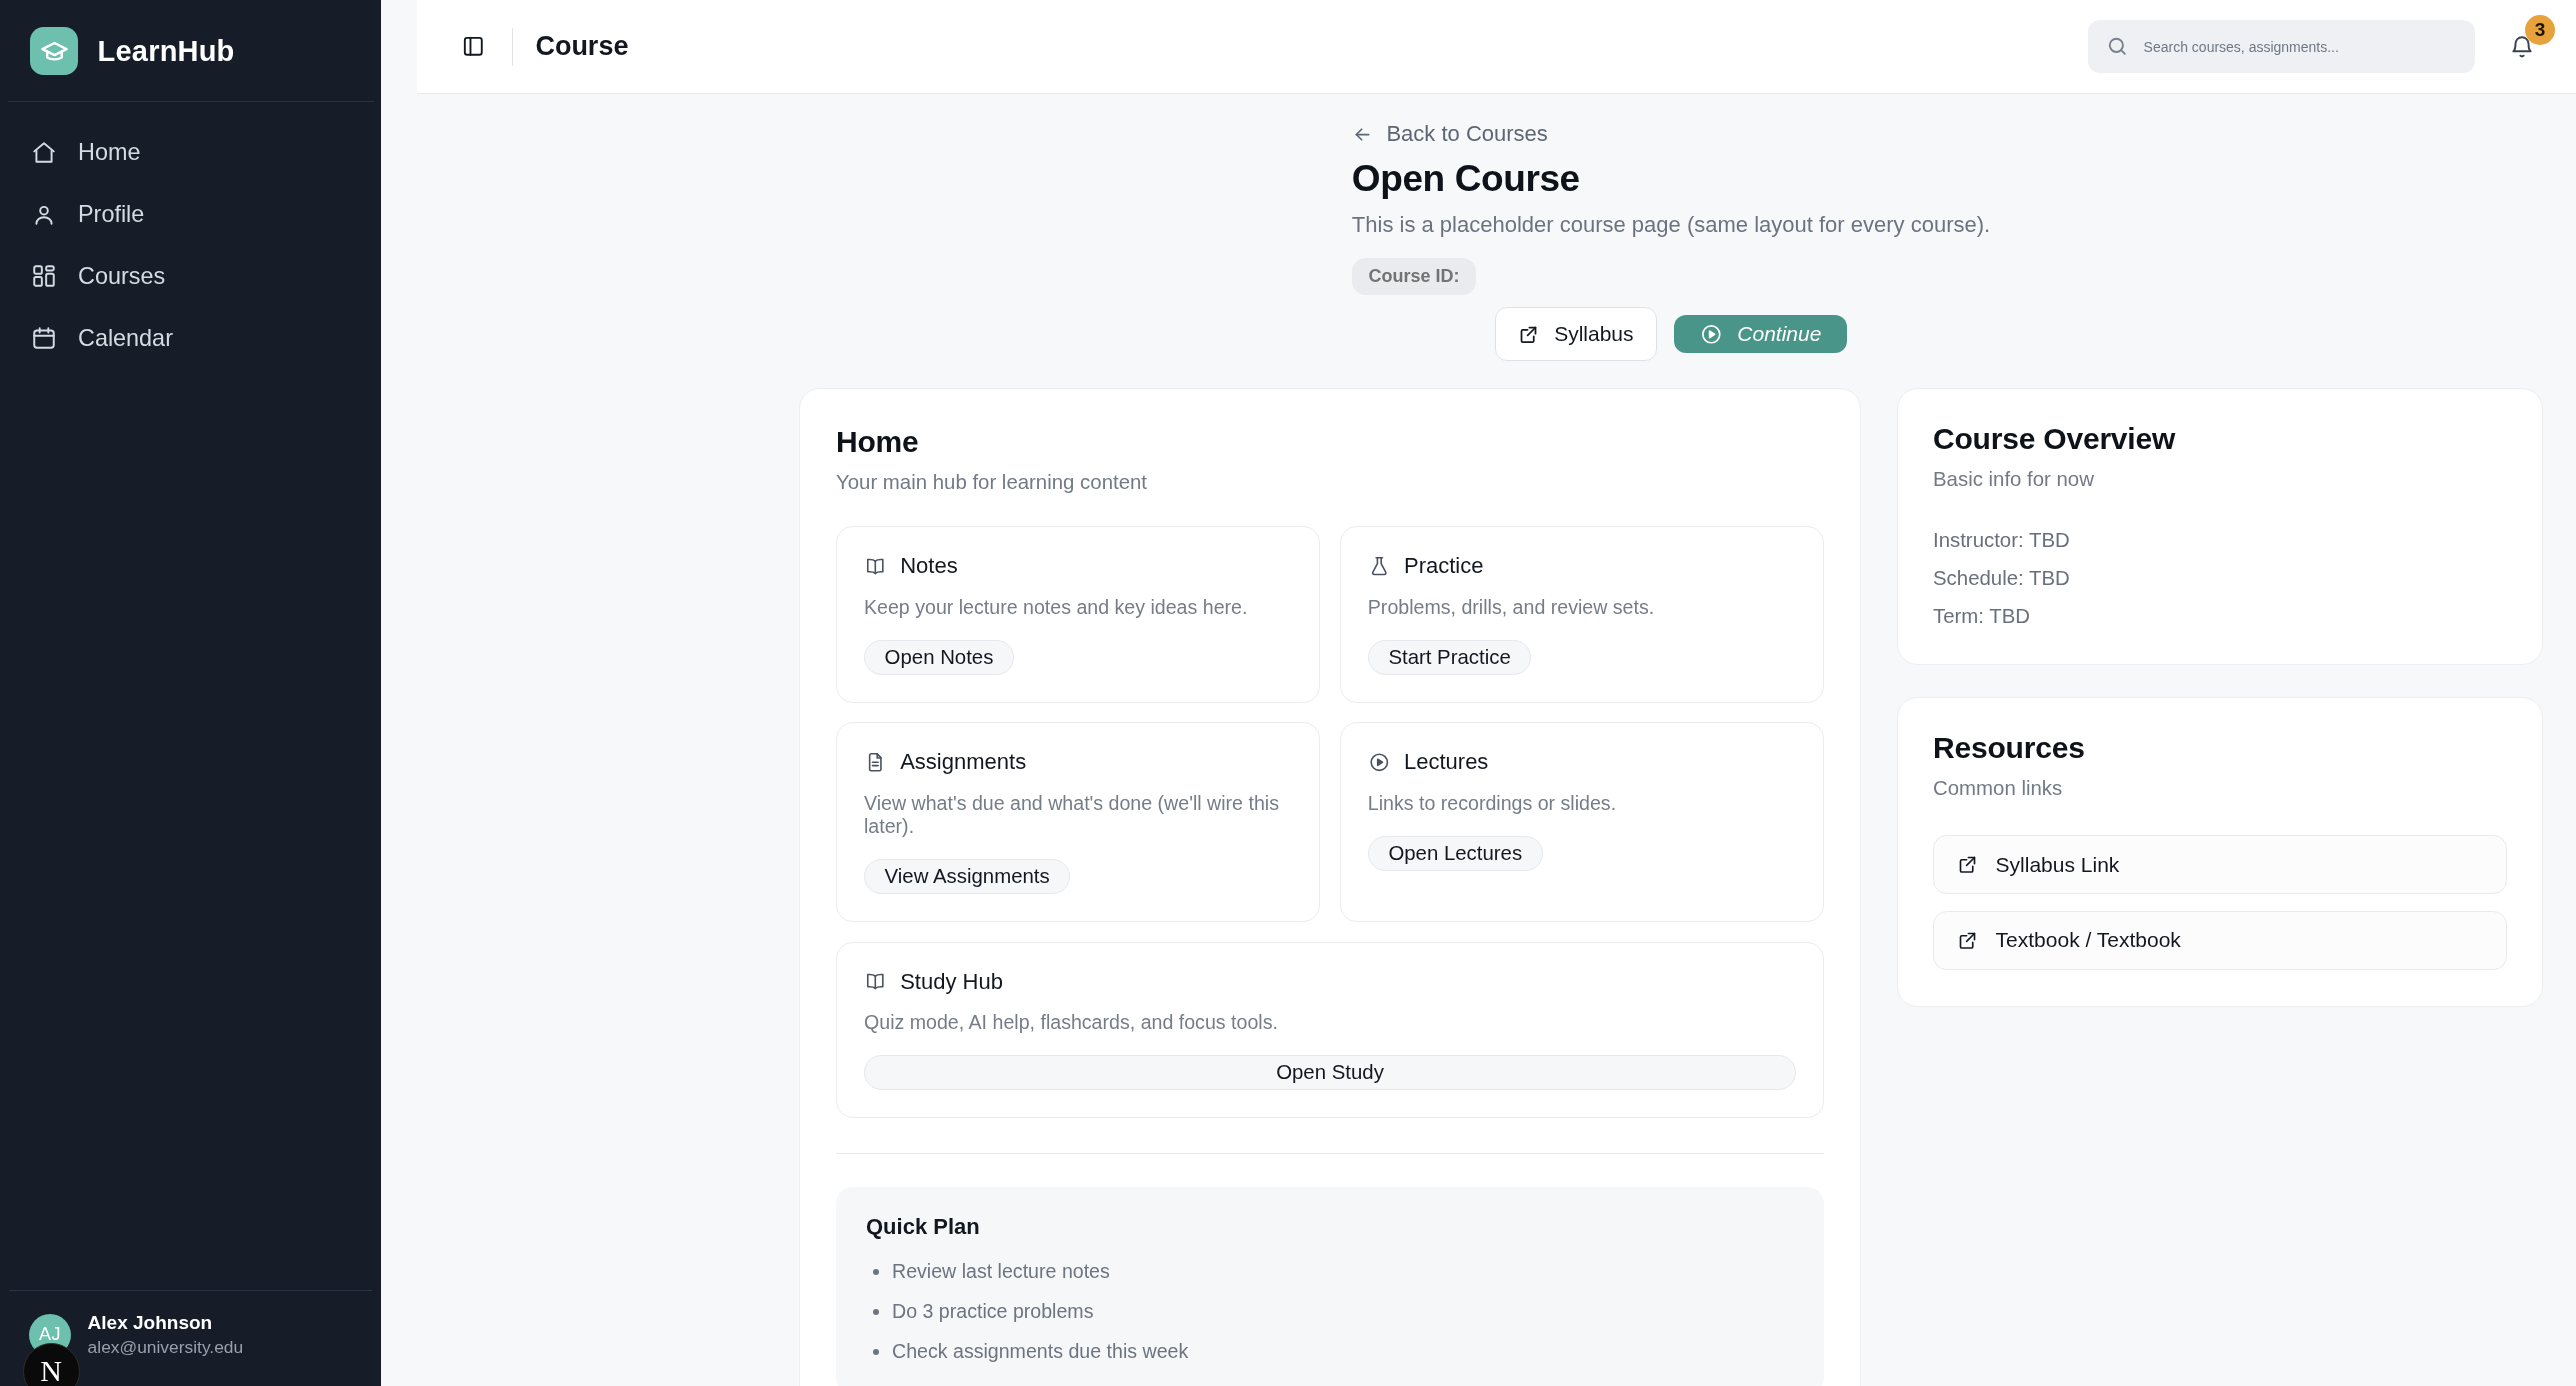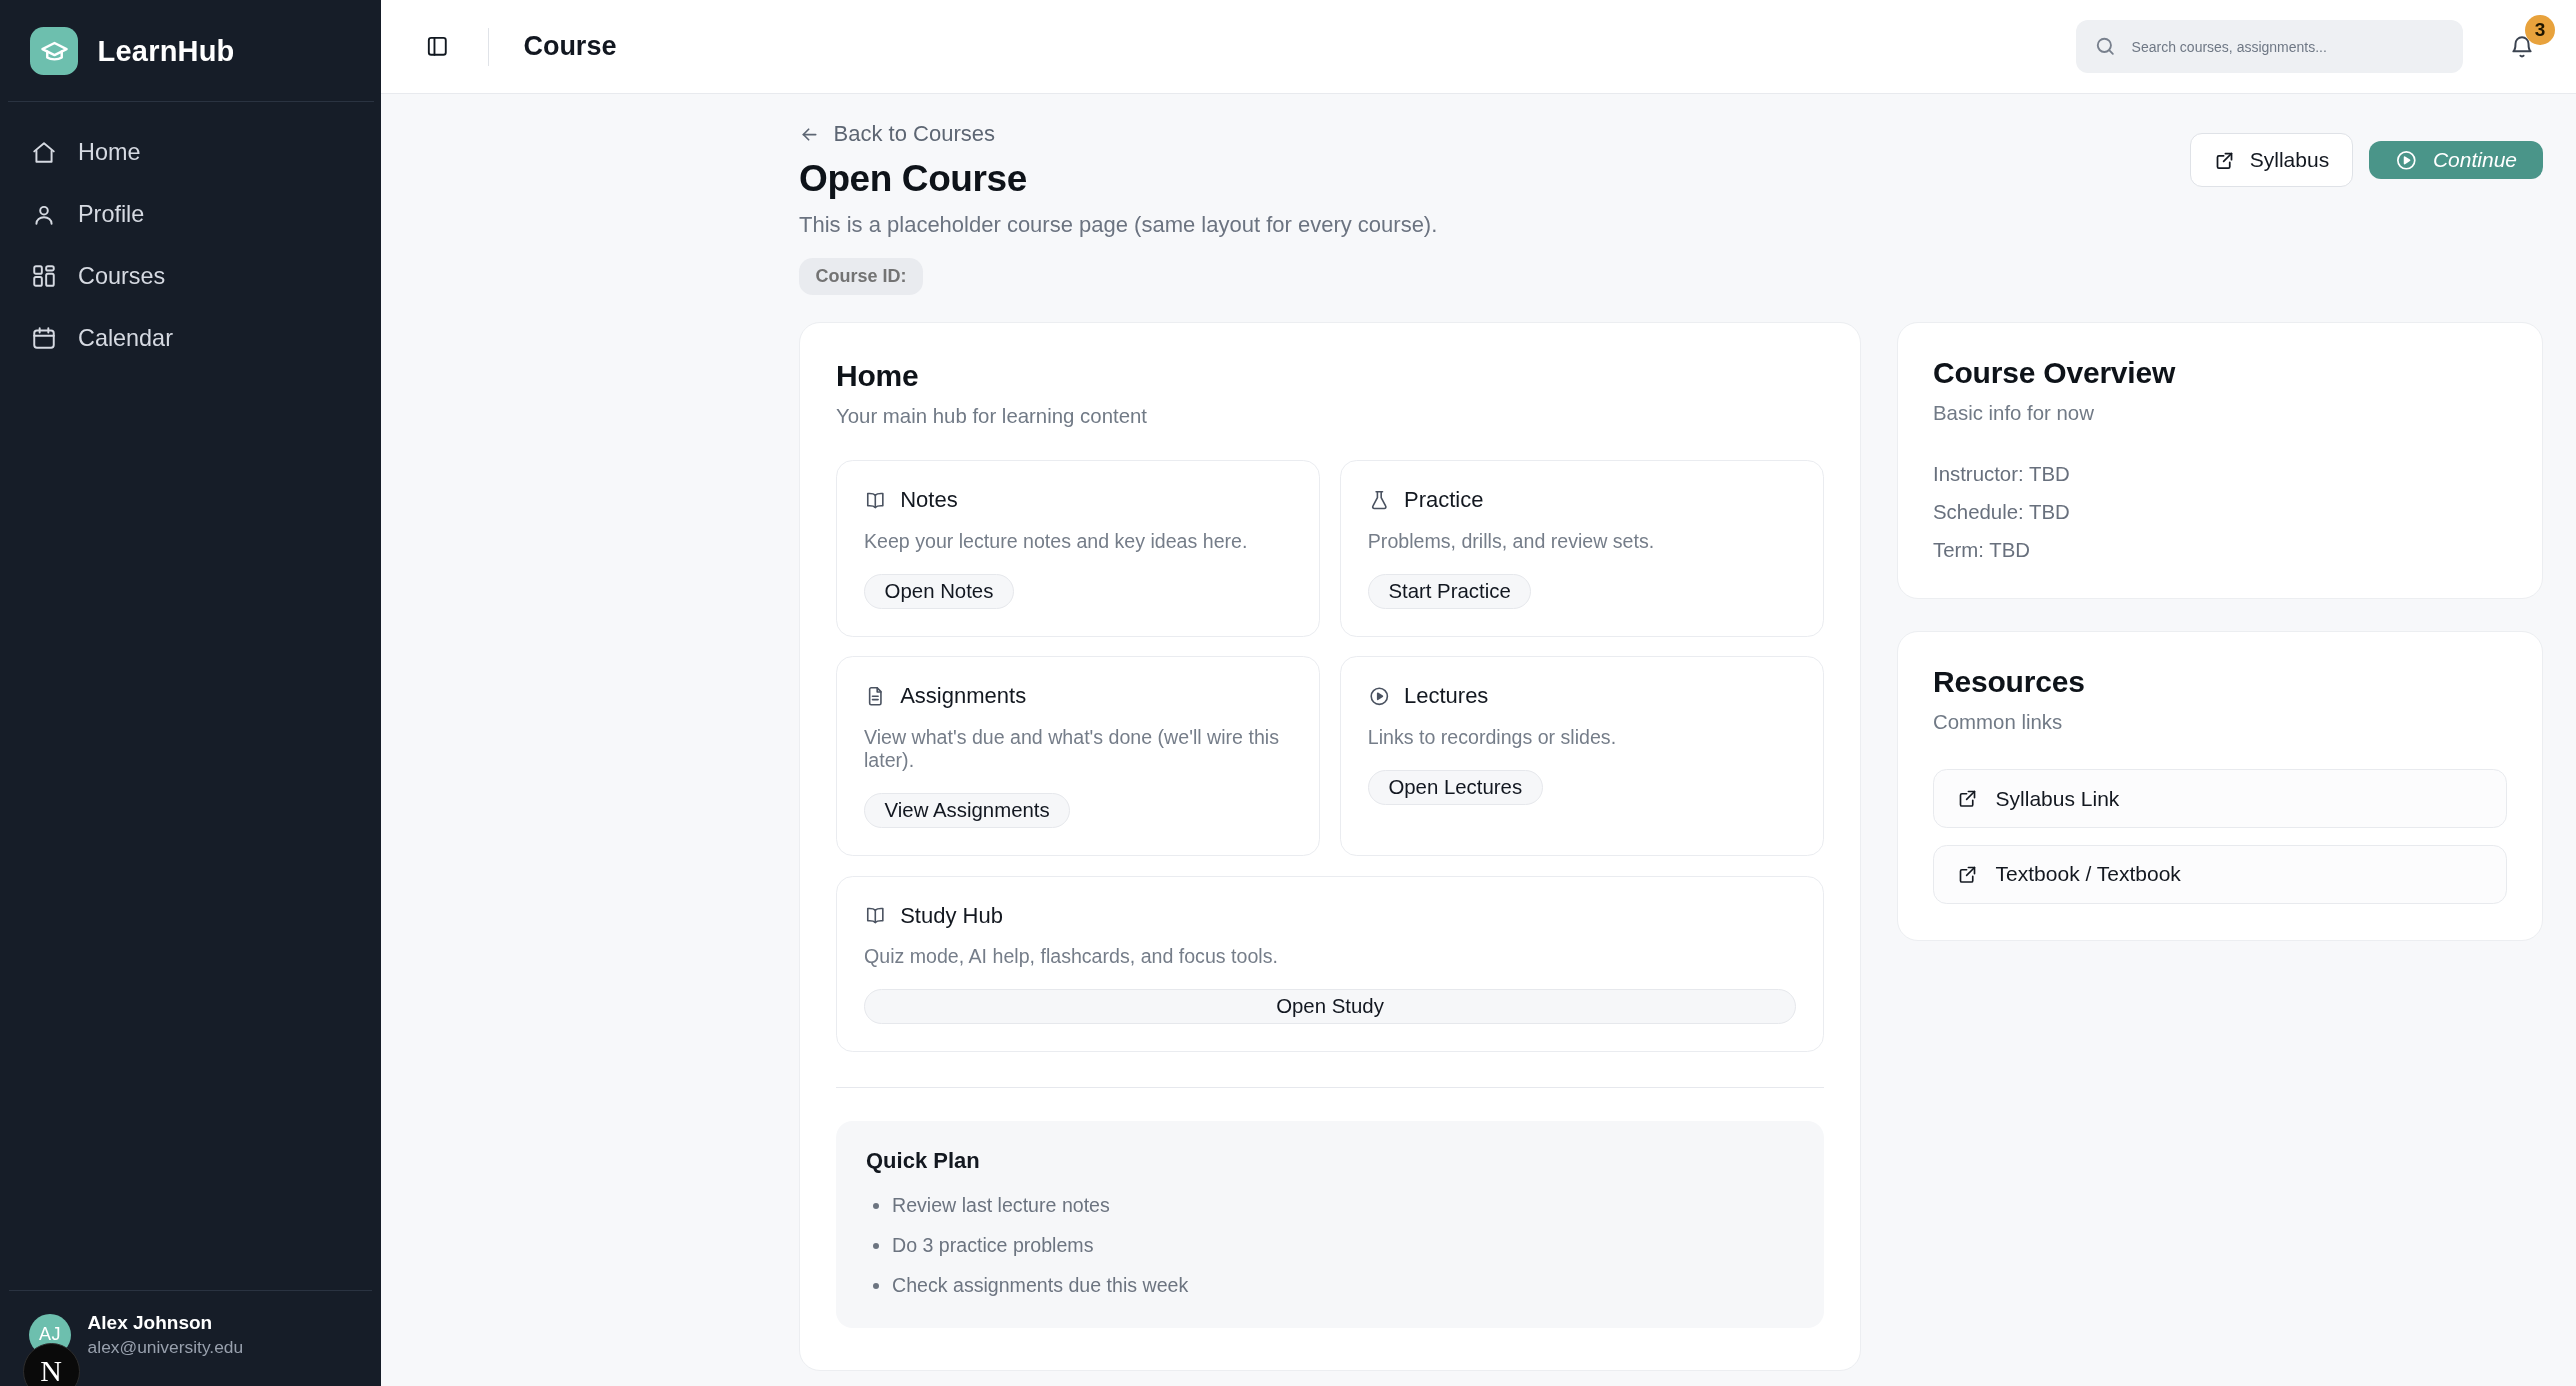--- a/index.html
+++ b/index.html
@@ -53,21 +53,21 @@
     display: flex; align-items: center; justify-content: center;
     color: #ffffff; font-size: 30px; font-family: "Liberation Serif", serif;
   }
 
   
   .main { flex: 1 1 auto; display: flex; flex-direction: column; min-width: 0; }
 
   .topbar {
     height: 94px; flex: 0 0 94px; background: #ffffff;
     border-bottom: 0.8px solid #e8eaee;
-    display: flex; align-items: center; padding: 0 33px 0 35px; gap: 12px;
+    display: flex; align-items: center; padding: 0 33px 0 35px; gap: 0; margin-left: 36px;
   }
   .tb-toggle { width: 42px; height: 42px; display:flex; align-items:center; justify-content:center; cursor:pointer; border-radius:7.5px; }
   .tb-sep { width: 0.8px; height: 38px; background: #e0e3e8; margin: 0 22.6px 0 18px; }
   .tb-title { font-size: 27px; font-weight: bold; color: #121720; }
   .tb-grow { flex: 1 1 auto; }
   .search {
     width: 387px; height: 53px; background: #eef0f3; border-radius: 12px;
     display: flex; align-items: center; gap: 15px; padding: 0 18px; cursor: text;
   }
   .search-ph { color: #6f7885; font-size: 14px; }
@@ -75,21 +75,21 @@
   .bell-badge {
     position: absolute; top: -10.6px; right: -12px;
     min-width: 30px; height: 30px; padding: 0 7.5px; border-radius: 15px;
     background: #e8a23c; color: #1d1500; font-size: 19px; font-weight: bold;
     display: flex; align-items: center; justify-content: center;
   }
 
   .scroll { flex: 1 1 auto; overflow: hidden; padding: 0 0 0 0; }
 
   .page-head { padding: 27px 33px 0 418px; }
-  .page-head-inner { display: flex; align-items: flex-start; }
+  .page-head-inner { display: flex; align-items: center; flex-direction: column; }
   .ph-left { flex: 1 1 auto; min-width: 0; }
   .back-link { display: flex; align-items: center; gap: 13.6px; color: #5d6673; font-size: 22px; cursor: pointer; margin-bottom: 10.6px; }
   .page-title { font-size: 37px; font-weight: bold; color: #0e1319; letter-spacing: -0.4px; }
   .page-sub { font-size: 22px; color: #6b7380; margin-top: 12px; }
   .pill {
     display: inline-block; margin-top: 20px;
     background: #e9ebef; color: #737373; font-size: 18px; font-weight: bold;
     padding: 8.3px 16.6px; border-radius: 13.6px;
   }
   .ph-actions { display: flex; align-items: center; gap: 16.6px; padding-top: 12px; }

